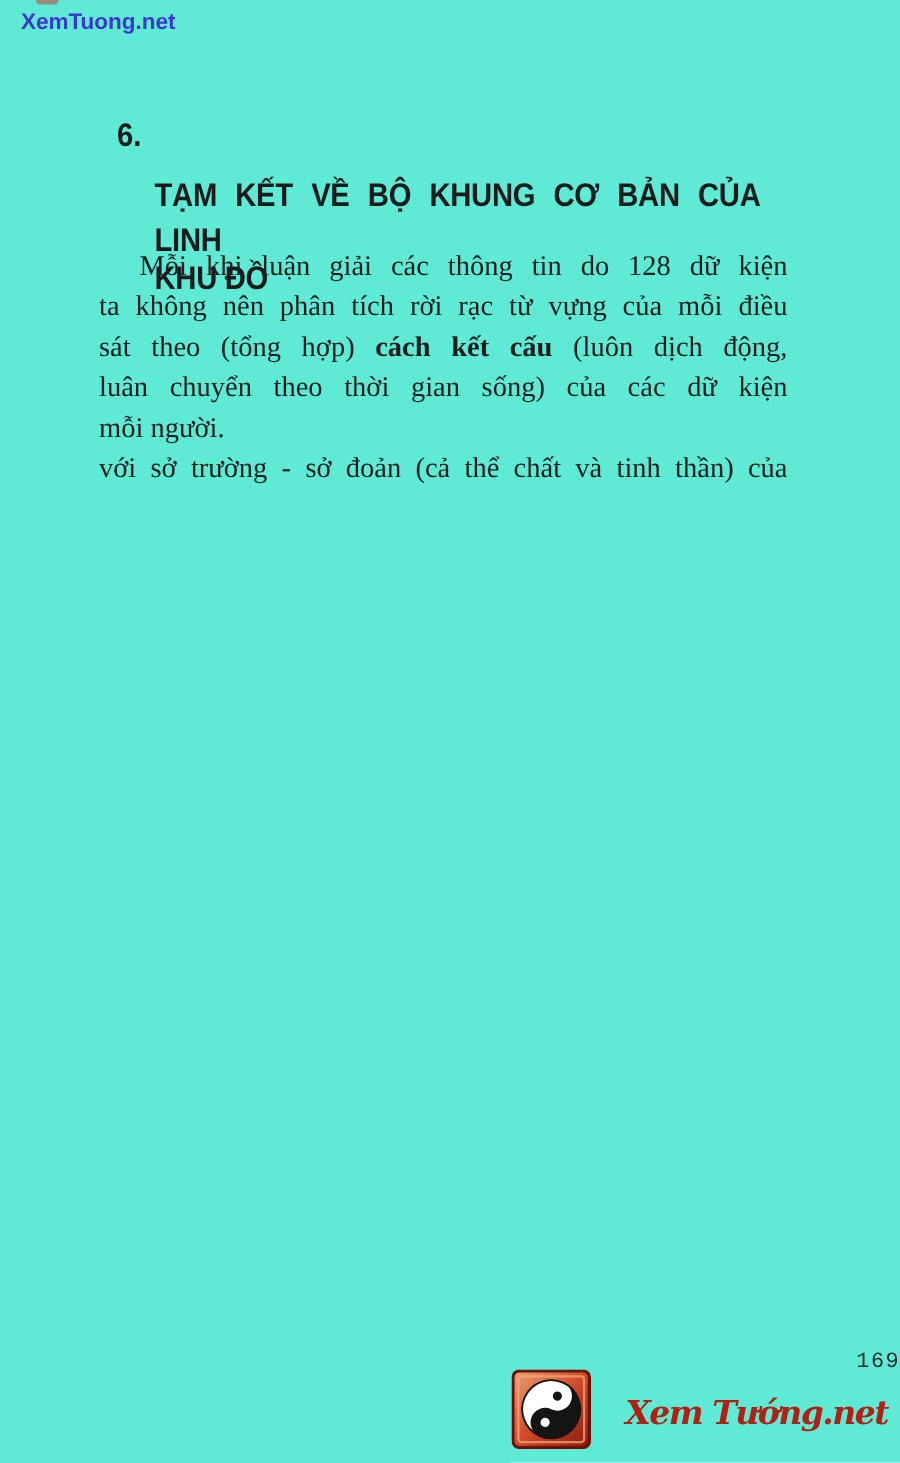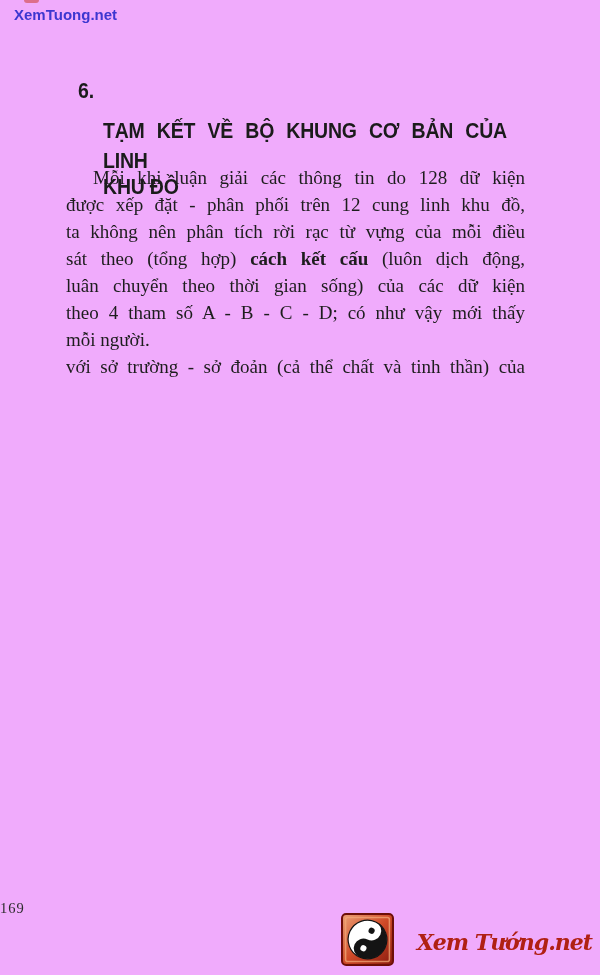--- a/index.html
+++ b/index.html
@@ -3,21 +3,21 @@
 <meta charset="utf-8">
 <style>
   html,body{margin:0;padding:0;}
   body{
     width:600px;height:975px;
     background:#ffffff;
     position:relative;
     overflow:hidden;
     font-family:"Liberation Serif",serif;
   }
-  .page{position:absolute;inset:0;background:#f0abfc;}
+  .page{position:absolute;inset:0;background:#5eead4;}
 
   
   .header-link{
     position:absolute;left:14px;top:6px;
     font-family:"Liberation Sans",sans-serif;
     font-weight:bold;font-size:15px;
     color:#3d37d0;text-decoration:none;cursor:pointer;
   }
   
   .top-artifact{
@@ -50,22 +50,22 @@
     font-size:19px;line-height:27px;color:#1d1d1d;
   }
   .pline{height:27px;}
   .pline.just{text-align:justify;text-align-last:justify;}
   .pline.indent{text-indent:27px;}
   .pline .b{font-weight:bold;}
 
   
   .page-number{
     position:absolute;left:0;right:0;top:900px;
-    text-align:left;
-    font-family:Liberation Serif, serif;
+    text-align:right;
+    font-family:Liberation Mono, monospace;
     font-size:14.5px;letter-spacing:1px;color:#2b2b2b;
   }
 
   
   .logo{
     position:absolute;right:8px;top:913px;
     display:flex;align-items:center;gap:23px;cursor:pointer;
   }
   .logo-text{
     font-family:"DejaVu Serif",serif;
@@ -86,25 +86,23 @@
   <div class="heading">
     <span class="h-num">6.</span>
     <span class="h-text">
         <div class="h-line just">TẠM KẾT VỀ BỘ KHUNG CƠ BẢN CỦA LINH</div>
         <div class="h-line">KHU ĐỒ</div>
       </span>
   </div>
 
   <div class="paragraph">
       <div class="pline just indent"><span>Mỗi khi luận giải các thông tin do 128 dữ kiện</span></div>
-      <div class="pline just"><span>được xếp đặt - phân phối trên 12 cung linh khu đồ,</span></div>
       <div class="pline just"><span>ta không nên phân tích rời rạc từ vựng của mỗi điều</span></div>
       <div class="pline just"><span>sát theo (tổng hợp) </span><span class="b">cách kết cấu</span><span> (luôn dịch động,</span></div>
       <div class="pline just"><span>luân chuyển theo thời gian sống) của các dữ kiện</span></div>
-      <div class="pline just"><span>theo 4 tham số A - B - C - D; có như vậy mới thấy</span></div>
       <div class="pline"><span>mỗi người.</span></div>
       <div class="pline just"><span>với sở trường - sở đoản (cả thể chất và tinh thần) của</span></div>
     </div>
 
   <div class="page-number">169</div>
 
   <div class="logo">
     <span>
       <svg width="53" height="53" viewBox="0 0 52 52" aria-hidden="true">
         <defs>

